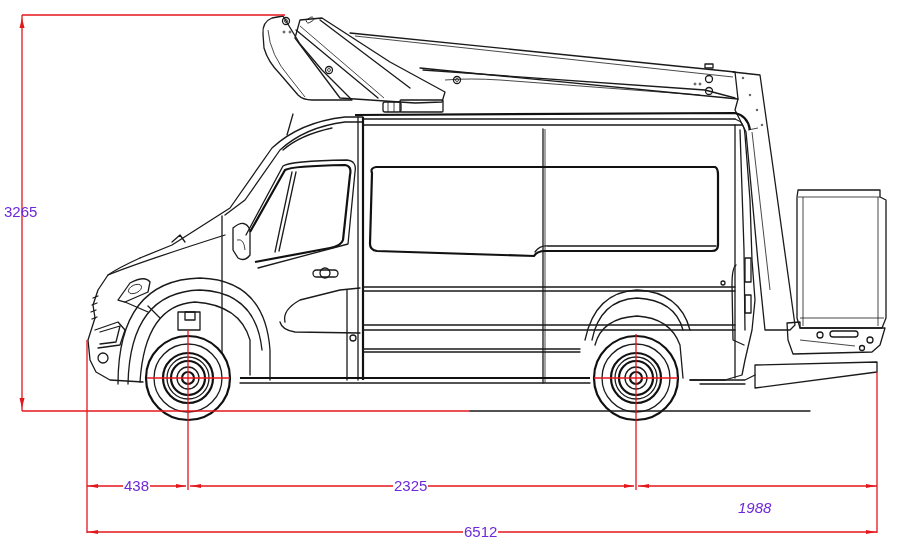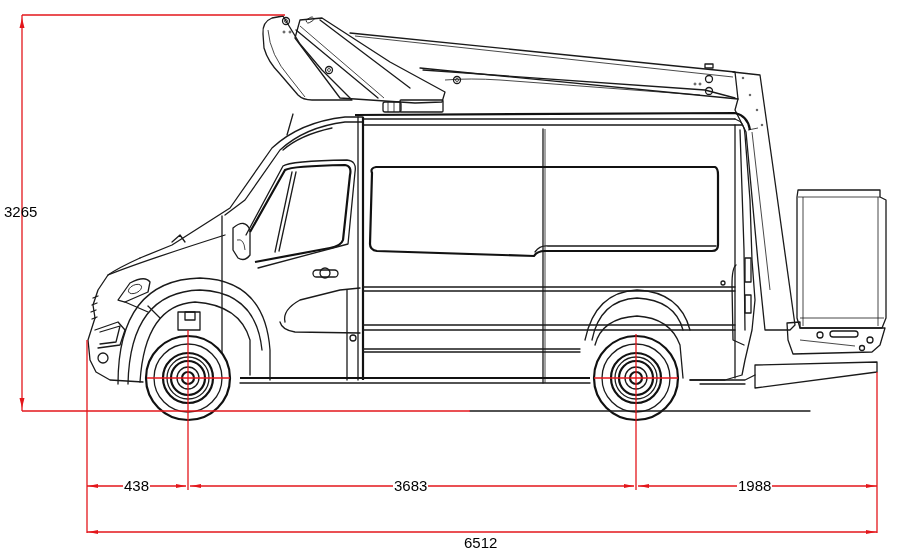--- a/index.html
+++ b/index.html
@@ -1,18 +1,18 @@
 <!DOCTYPE html>
 <html><head>
 <meta charset="utf-8">
 <style>
   html, body { margin: 0; padding: 0; background: #ffffff; }
   body { width: 903px; height: 555px; overflow: hidden; position: relative; font-family: "Liberation Sans", sans-serif; }
   #drawing { position: absolute; left: 0; top: 0; width: 903px; height: 555px; }
-  .dim-label { position: absolute; font-family: "Liberation Sans", sans-serif; font-size: 15px; color: #000000; background: #ffffff; line-height: 16px; padding: 0 1px; white-space: nowrap; }
+  .dim-label { position: absolute; font-family: "Liberation Sans", sans-serif; font-size: 15px; color: #6d28d9; background: #ffffff; line-height: 16px; padding: 0 1px; white-space: nowrap; }
   .dim-label.plain { background: transparent; }
   svg .k { stroke: #1a1a1a; fill: none; stroke-width: 1.3; stroke-linejoin: round; stroke-linecap: round; }
   svg .kt { stroke: #1a1a1a; fill: none; stroke-width: 0.8; }
   svg .kb { stroke: #111; fill: none; stroke-width: 2.2; }
   svg .r { stroke: #e3161b; fill: none; stroke-width: 1.3; }
   svg .rf { fill: #e3161b; stroke: none; }
   svg .wf { fill: #ffffff; }
 </style>
 </head>
 <body>
@@ -222,16 +222,16 @@
 
     <line class="r" x1="87" y1="532" x2="877" y2="532"></line>
     <path class="rf" d="M88,532 L98,530 L98,534 Z"></path>
     <path class="rf" d="M876,532 L866,530 L866,534 Z"></path>
   </g>
 </svg>
 
 
 <span class="dim-label plain" style="left:3px; top:204px;">3265</span>
 <span class="dim-label" style="left:123px; top:478px;">438</span>
-<span class="dim-label" style="left:393px; top:478px;">3683</span>
-<span class="dim-label" style="left:737px; top:478px;">1988</span>
-<span class="dim-label" style="left:463px; top:524px;margin-top:11px;">6512</span>
+<span class="dim-label" style="left:393px; top:478px;">2325</span>
+<span class="dim-label" style="left:737px; top:500px;font-style:italic;">1988</span>
+<span class="dim-label" style="left:463px; top:524px;">6512</span>
 </div>
 
 </body></html>

